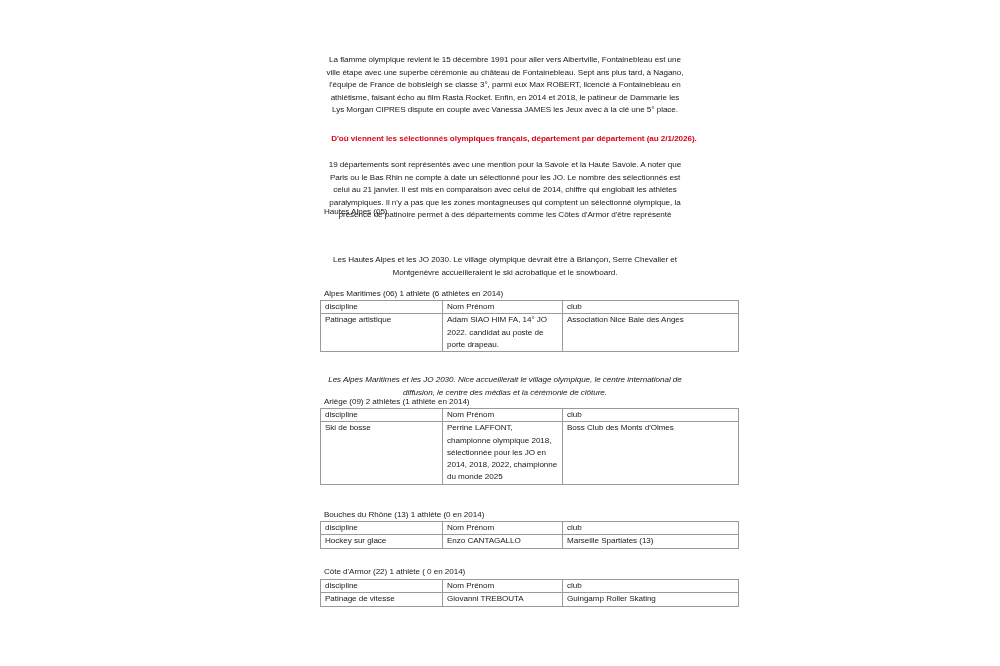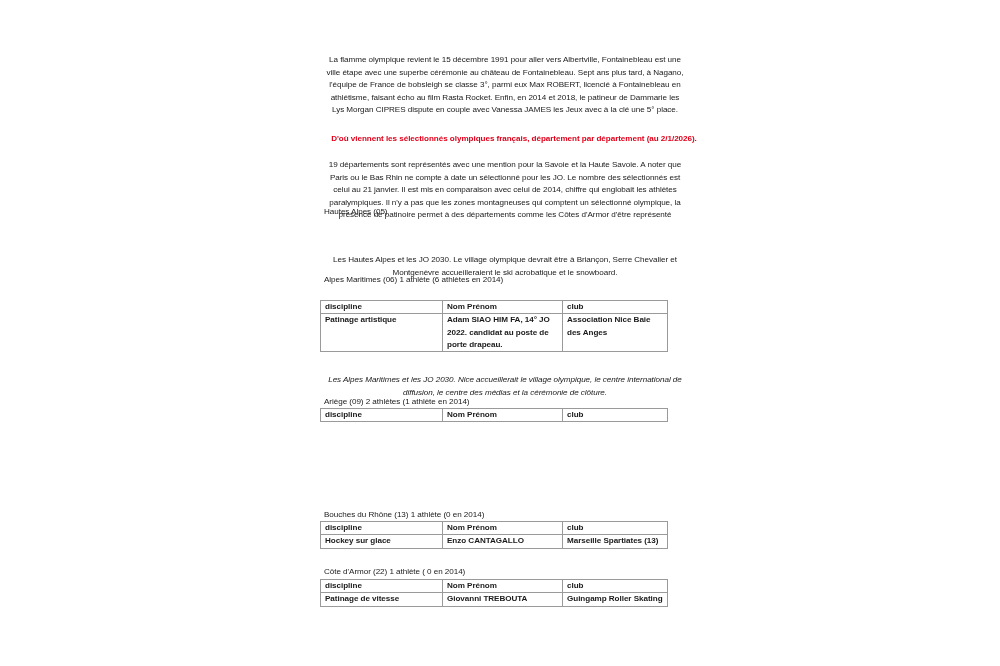--- a/index.html
+++ b/index.html
@@ -1,37 +1,37 @@
 <!DOCTYPE html>
 <html><head>
   <meta charset="utf-8">
   <style>
     html, body { margin: 0; padding: 0; background: #ffffff; }
     body { width: 1000px; height: 666px; position: relative; overflow: hidden; font-family: "Liberation Sans", sans-serif; color: #1a1a1a; }
     .page { position: absolute; left: 320px; top: 50px; width: 362px; font-size: 8.1px; line-height: 12.6px; letter-spacing: -0.05px; }
     p { margin: 4px; text-align: center; }
     .red { color: #e0001a; font-weight: bold; }
-    table { border-collapse: collapse; width: 348px; table-layout: fixed; font-weight: bold; }
+    table { border-collapse: collapse; width: 419px; table-layout: fixed; }
     td { border: 1px solid #9a9a9a; padding: 0 4px; vertical-align: top; font-size: 8.1px; line-height: 12.3px; }
     td.c1 { width: 113px; }
     td.c2 { width: 111px; }
     .abs { position: absolute; left: 0; }
   </style>
 </head>
 <body>
 
 <div class="page">
   <p class="abs" style="top:0;width:362px;">La flamme olympique revient le 15 décembre 1991 pour aller vers Albertville, Fontainebleau est une ville étape avec une superbe cérémonie au château de Fontainebleau. Sept ans plus tard, à Nagano, l'équipe de France de bobsleigh se classe 3°, parmi eux Max ROBERT, licencié à Fontainebleau en athlétisme, faisant écho au film Rasta Rocket. Enfin, en 2014 et 2018, le patineur de Dammarie les Lys Morgan CIPRES dispute en couple avec Vanessa JAMES les Jeux avec à la clé une 5° place.</p>
   <p class="abs red" style="top:79px;width:380px;">D'où viennent les sélectionnés olympiques français, département par département (au 2/1/2026).</p>
   <p class="abs" style="top:105px;width:362px;">19 départements sont représentés avec une mention pour la Savoie et la Haute Savoie. A noter que Paris ou le Bas Rhin ne compte à date  un sélectionné pour les JO. Le nombre des sélectionnés est celui au 21 janvier. Il est mis en comparaison avec celui de 2014, chiffre qui englobait les athlètes paralympiques. Il n'y a pas que les zones montagneuses qui comptent un sélectionné olympique, la présence de patinoire permet à des départements comme les Côtes d'Armor d'être représenté</p>
 
   <p class="abs" style="top:152px;">Hautes Alpes (05)</p>
   <p class="abs" style="top:200px;width:362px;">Les Hautes Alpes et les JO 2030. Le village olympique devrait être à Briançon, Serre Chevalier  et Montgenèvre accueilleraient le ski acrobatique et le snowboard.</p>
 
-  <p class="abs" style="top:220px;">Alpes Maritimes (06) 1 athlète (6 athlètes en 2014)</p>
+  <p class="abs" style="top:234px;">Alpes Maritimes (06) 1 athlète (6 athlètes en 2014)</p>
   <table class="abs" style="top:250px;">
     <tbody>
         <tr>
       <td class="c1">discipline</td>
       <td class="c2">Nom Prénom</td>
       <td>club</td>
     </tr>
     <tr>
       <td>Patinage artistique</td>
       <td>Adam SIAO HIM FA, 14° JO 2022. candidat au poste de porte drapeau.</td>
@@ -42,20 +42,25 @@
 
   <p class="abs" style="top:320px;width:362px;font-style:italic;">Les Alpes Maritimes et les JO 2030. Nice accueillerait le village olympique, le centre international de diffusion, le centre des médias et la cérémonie de clôture.</p>
 
   <p class="abs" style="top:342px;">Ariège (09) 2 athlètes (1 athlète en 2014)</p>
   <table class="abs" style="top:358px;">
     <tbody>
         <tr>
       <td class="c1">discipline</td>
       <td class="c2">Nom Prénom</td>
       <td>club</td>
+    </tr>
+    <tr>
+      <td>Ski de bosse</td>
+      <td>Perrine LAFFONT, championne olympique 2018, sélectionnée pour les JO en 2014, 2018, 2022, championne du monde 2025</td>
+      <td>Boss Club des Monts d'Olmes</td>
     </tr>
   </tbody>
     </table>
 
   <p class="abs" style="top:455px;">Bouches du Rhône (13)  1 athlète (0 en 2014)</p>
   <table class="abs" style="top:471px;">
     <tbody>
         <tr>
       <td class="c1">discipline</td>
       <td class="c2">Nom Prénom</td>

